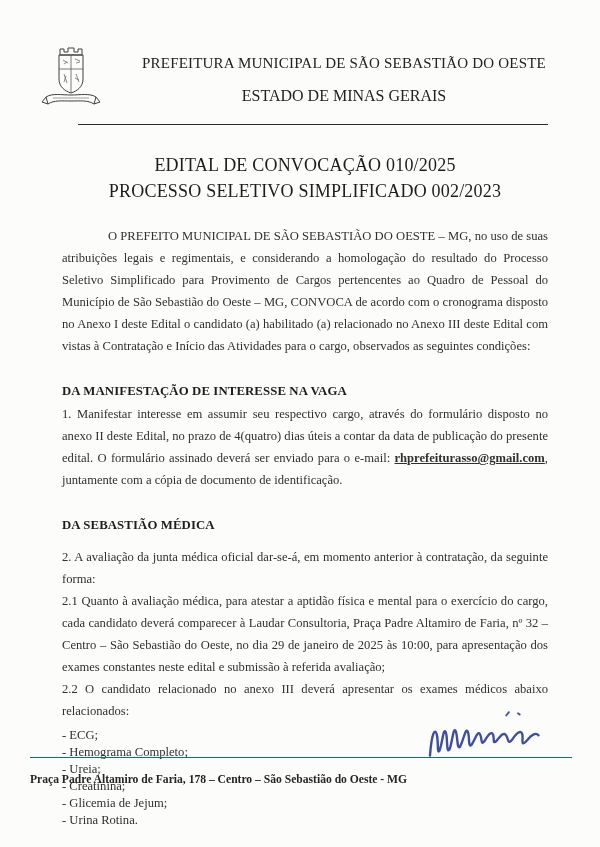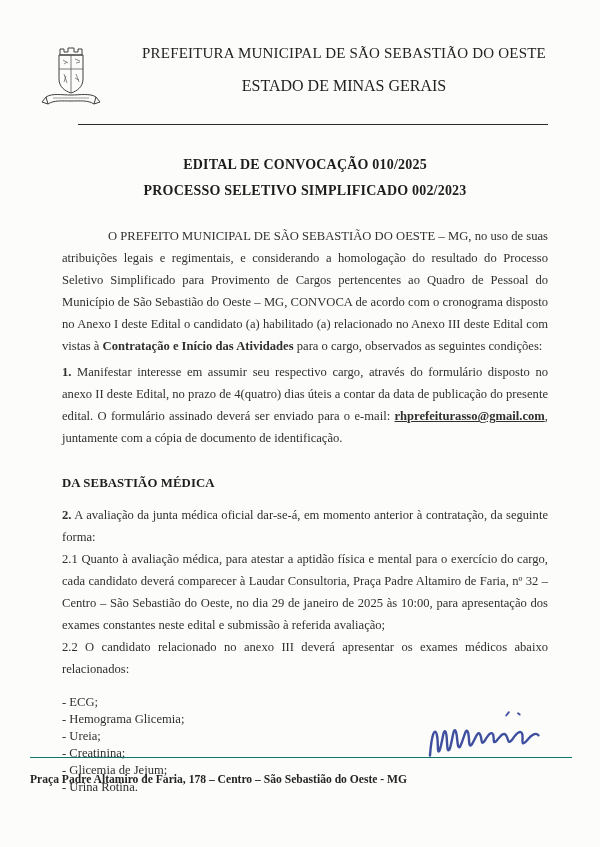--- a/index.html
+++ b/index.html
@@ -8,39 +8,39 @@
     width:600px;height:847px;
     margin:0 auto;
     background:#fcfcfa;
     box-sizing:border-box;
     padding:45px 52px 0 62px;
     font-family:"Liberation Serif", serif;
     color:#2e2e2e;
     overflow:hidden;
   }
   
-  .hdr{display:flex;margin-left:-24px;gap:36px;}
+  .hdr{display:flex;align-items:center;margin-left:-24px;gap:36px;}
   .crest{width:66px;height:70px;flex:0 0 66px;}
   .org{flex:1;text-align:center;color:#222;}
   .org-name{font-size:15px;letter-spacing:.2px;white-space:nowrap;}
   .org-state{font-size:16px;margin-top:15px;}
   .hdr-rule{border:none;border-top:1.7px solid #2b2b2b;margin:9px 0 0 16px;}
   
-  .title{ text-align:center;font-weight:bold;font-size:14px;color:#1d1d1d;
+  .title{ text-align:center;font-weight:normal;font-size:18px;color:#1d1d1d;
     margin-top:27px;line-height:26px;letter-spacing:.2px;}
   
   .para{font-size:12.6px;line-height:22px;text-align:justify;margin:0;color:#303030;}
   .intro{margin-top:21px;text-indent:46px;}
   .sec-h{font-size:12.8px;font-weight:bold;color:#1d1d1d;margin:27px 0 0 0;letter-spacing:.1px;}
   .p1{margin-top:4px;}
   .p2{margin-top:13px;}
   .pj{margin-top:0;}
-  b.em{font-weight:bold;}
+  b.em{font-weight:normal;}
   .email{font-weight:bold;text-decoration:underline;}
-  .exams{margin-top:14px;font-size:12.6px;line-height:17px;color:#303030;}
+  .exams{margin-top:5px;font-size:12.6px;line-height:17px;color:#303030;}
   
   .sig{position:absolute;right:58px;top:708px;width:118px;height:52px;transform:rotate(-6deg);}
   
   .footer{
     position:absolute;left:30px;right:28px;top:757px;
     border-top:1px solid #0f766e;
     text-align:left;font-weight:bold;font-size:11.6px;line-height:15px;
     color:#252525;padding-top:14px;
   }
 </style>
@@ -72,30 +72,31 @@
   </div>
   <hr class="hdr-rule">
 
   <div class="title">
     <div>EDITAL DE CONVOCAÇÃO 010/2025</div>
     <div>PROCESSO SELETIVO SIMPLIFICADO 002/2023</div>
   </div>
 
   <p class="para intro"><span>O PREFEITO MUNICIPAL DE SÃO SEBASTIÃO DO OESTE – MG, no uso de suas atribuições legais e regimentais, e considerando a homologação do resultado do Processo Seletivo Simplificado para Provimento de Cargos pertencentes ao Quadro de Pessoal do Município de São Sebastião do Oeste – MG, CONVOCA de acordo com o cronograma disposto no Anexo I deste Edital o candidato (a) habilitado (a) relacionado no Anexo III deste Edital com vistas à </span><b class="em">Contratação e Início das Atividades</b><span> para o cargo, observados as seguintes condições:</span></p>
 
+  <h3 class="sec-h">DA MANIFESTAÇÃO DE INTERESSE NA VAGA</h3>
   <p class="para p1"><b class="em">1.</b><span> Manifestar interesse em assumir seu respectivo cargo, através do formulário disposto no anexo II deste Edital, no prazo de 4(quatro) dias úteis a contar da data de publicação do presente edital. O formulário assinado deverá ser enviado para o e-mail: </span><span class="email">rhprefeiturasso@gmail.com</span><span>, juntamente com a cópia de documento de identificação.</span></p>
 
   <h3 class="sec-h">DA SEBASTIÃO MÉDICA</h3>
   <p class="para p2"><b class="em">2.</b><span> A avaliação da junta médica oficial dar-se-á, em momento anterior à contratação, da seguinte forma:</span></p>
   <p class="para pj">2.1 Quanto à avaliação médica, para atestar a aptidão física e mental para o exercício do cargo, cada candidato deverá comparecer à Laudar Consultoria, Praça Padre Altamiro de Faria, nº 32 – Centro – São Sebastião do Oeste, no dia 29 de janeiro de 2025 às 10:00, para apresentação dos exames constantes neste edital e submissão à referida avaliação;</p>
   <p class="para pj">2.2 O candidato relacionado no anexo III deverá apresentar os exames médicos abaixo relacionados:</p>
 
   <div class="exams">
     <div>- ECG;</div>
-    <div>- Hemograma Glicemia;</div>
+    <div>- Hemograma Completo;</div>
     <div>- Ureia;</div>
     <div>- Creatinina;</div>
     <div>- Glicemia de Jejum;</div>
     <div>- Urina Rotina.</div>
   </div>
 
   <div class="sig">
     <svg viewBox="0 0 118 52" width="118" height="52" fill="none">
       <path d="M4 42 C8 20 12 14 13 22 C14 30 11 42 14 38 C18 30 20 16 22 20 C24 24 20 42 24 38 C28 30 30 16 32 20 C34 24 31 40 35 36 C40 28 42 18 44 22 C46 26 42 40 47 35 C52 28 54 22 56 26 C58 30 55 38 60 33 C65 26 68 24 69 28 C70 32 67 38 72 34 C77 29 80 26 82 30 C84 34 82 40 88 34 C93 28 97 26 98 30 C99 35 94 44 102 37 C108 31 112 30 114 33" stroke="#3f4f9f" stroke-width="2.4" stroke-linecap="round" stroke-linejoin="round"></path>
       <path d="M84 10 l3 -3 M96 9 l1.5 1.5" stroke="#3f4f9f" stroke-width="1.8" stroke-linecap="round"></path>

